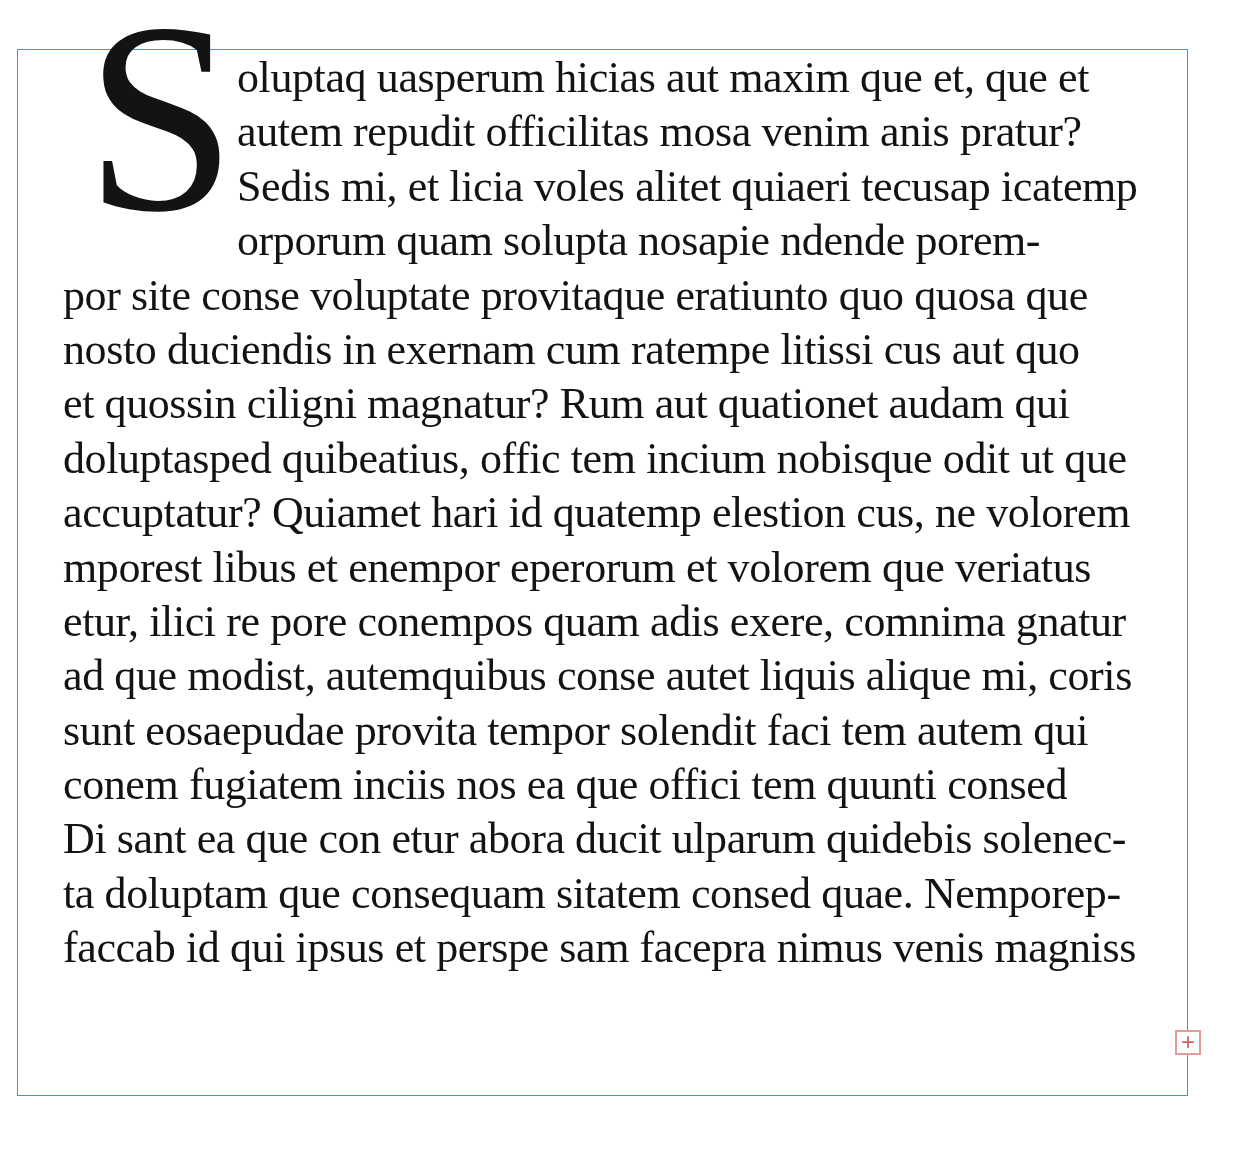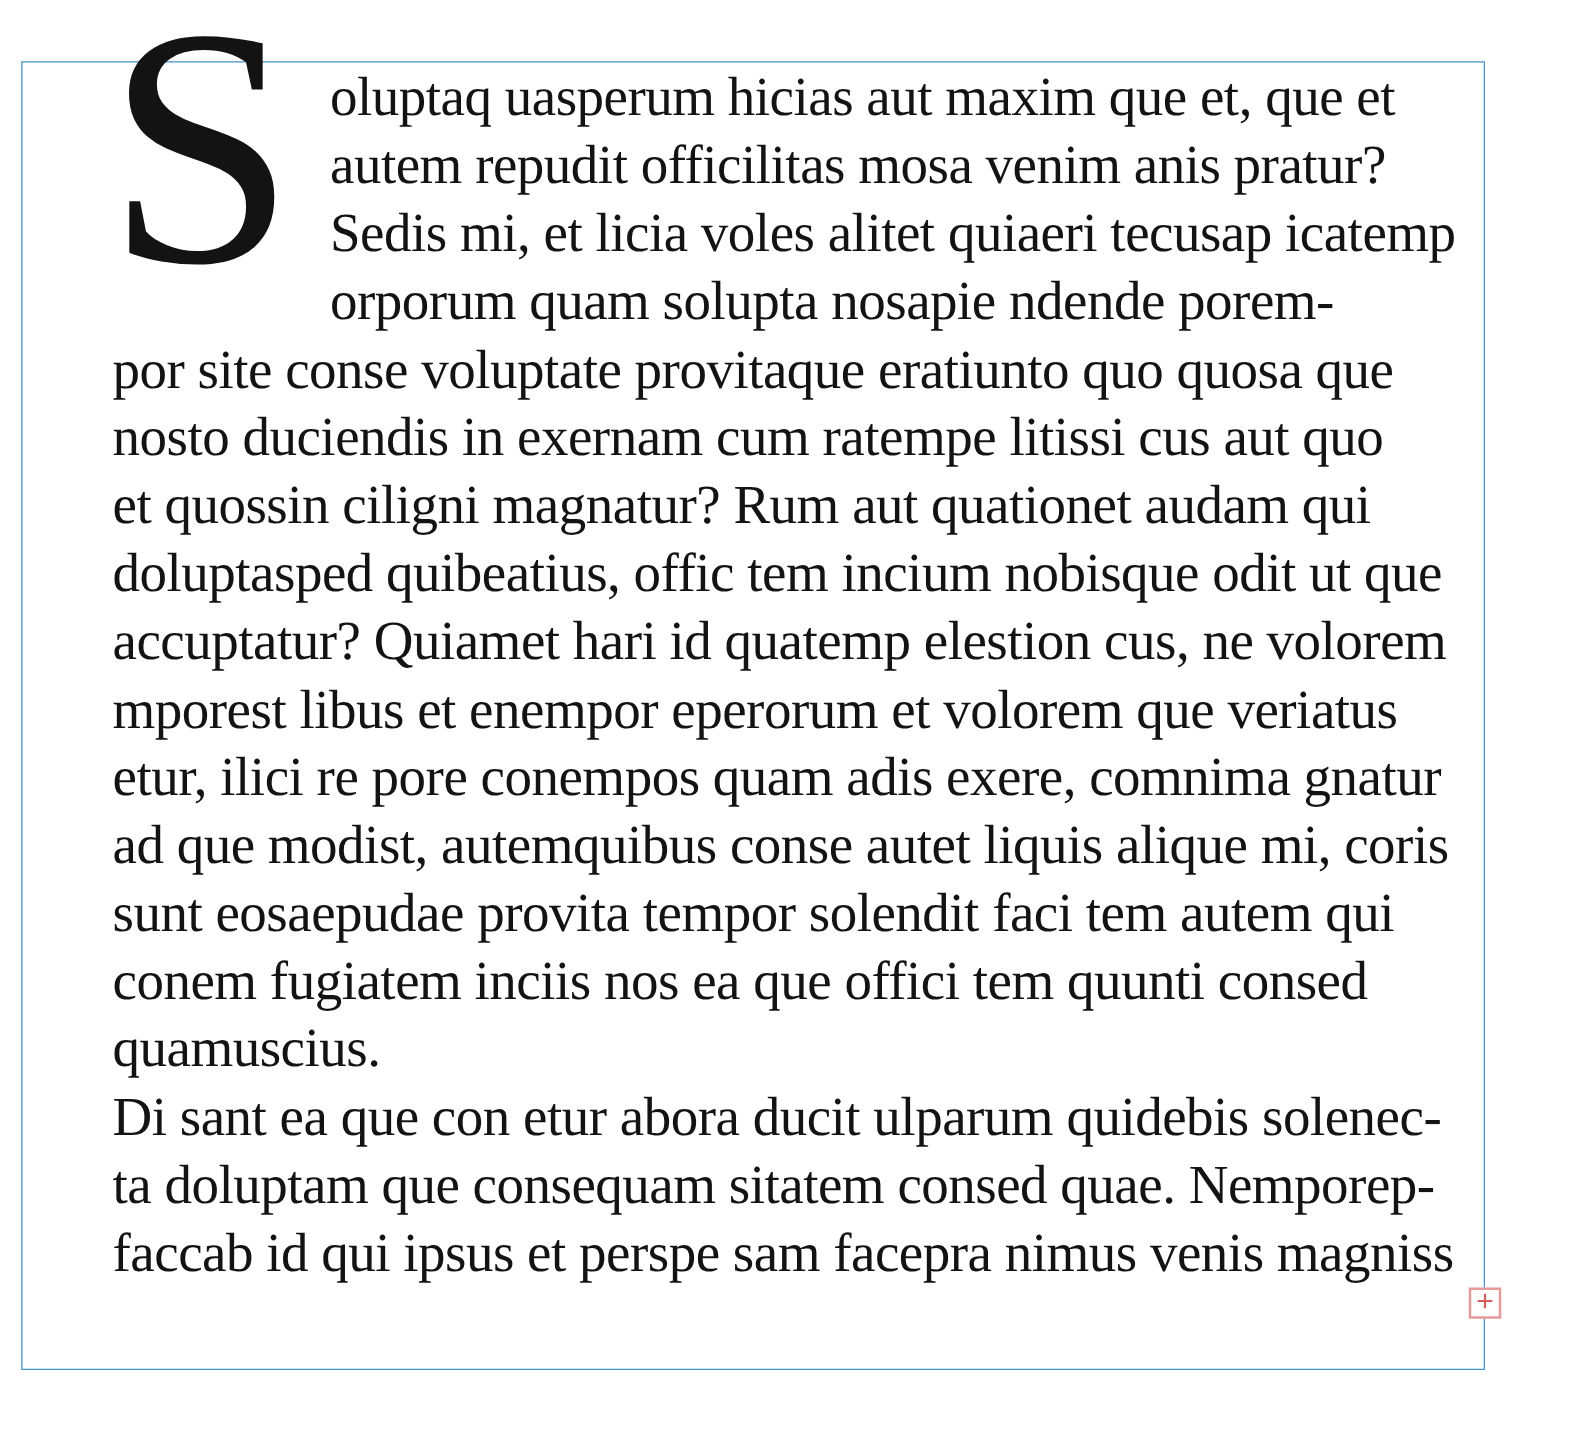--- a/index.html
+++ b/index.html
@@ -45,21 +45,20 @@
     top: 51px;
     width: 1130px;
     z-index: 2;
   }
   .line {
     height: 54.4px;
     line-height: 54.4px;
     font-size: 44px;
     letter-spacing: -0.4px;
     white-space: nowrap;
-    margin-left: 27px;
   }
   .line.indent {
     padding-left: 174px;
   }
   .overset-indicator {
     position: absolute;
     left: 1175px;
     top: 1030px;
     width: 26px;
     height: 25px;
@@ -98,21 +97,20 @@
     <div class="line">por site conse voluptate provitaque eratiunto quo quosa que</div>
     <div class="line">nosto duciendis in exernam cum ratempe litissi cus aut quo</div>
     <div class="line">et quossin ciligni magnatur? Rum aut quationet audam qui</div>
     <div class="line">doluptasped quibeatius, offic tem incium nobisque odit ut que</div>
     <div class="line">accuptatur? Quiamet hari id quatemp elestion cus, ne volorem</div>
     <div class="line">mporest libus et enempor eperorum et volorem que veriatus</div>
     <div class="line">etur, ilici re pore conempos quam adis exere, comnima gnatur</div>
     <div class="line">ad que modist, autemquibus conse autet liquis alique mi, coris</div>
     <div class="line">sunt eosaepudae provita tempor solendit faci tem autem qui</div>
     <div class="line">conem fugiatem inciis nos ea que offici tem quunti consed</div>
-    <div class="line">quamuscius.</div>
     <div class="line">Di sant ea que con etur abora ducit ulparum quidebis solenec-</div>
     <div class="line">ta doluptam que consequam sitatem consed quae. Nemporep-</div>
     <div class="line">faccab id qui ipsus et perspe sam facepra nimus venis magniss</div>
   </div>
 
   <div class="overset-indicator">
     <span class="plus">+</span>
   </div>
 
 </div>

